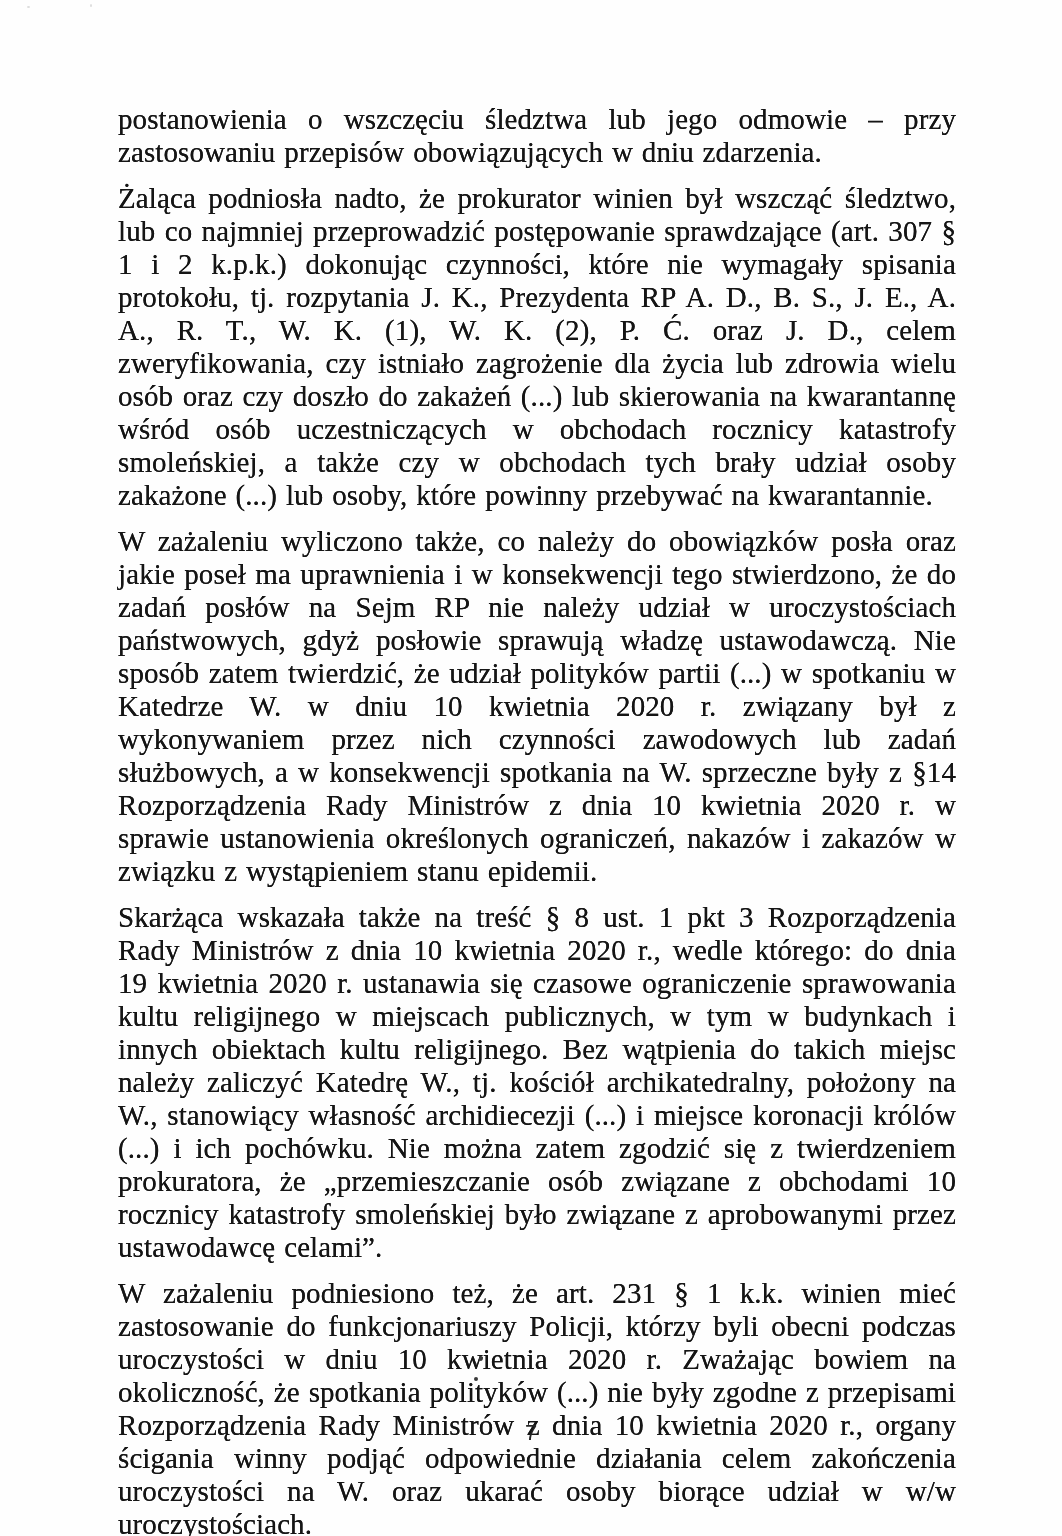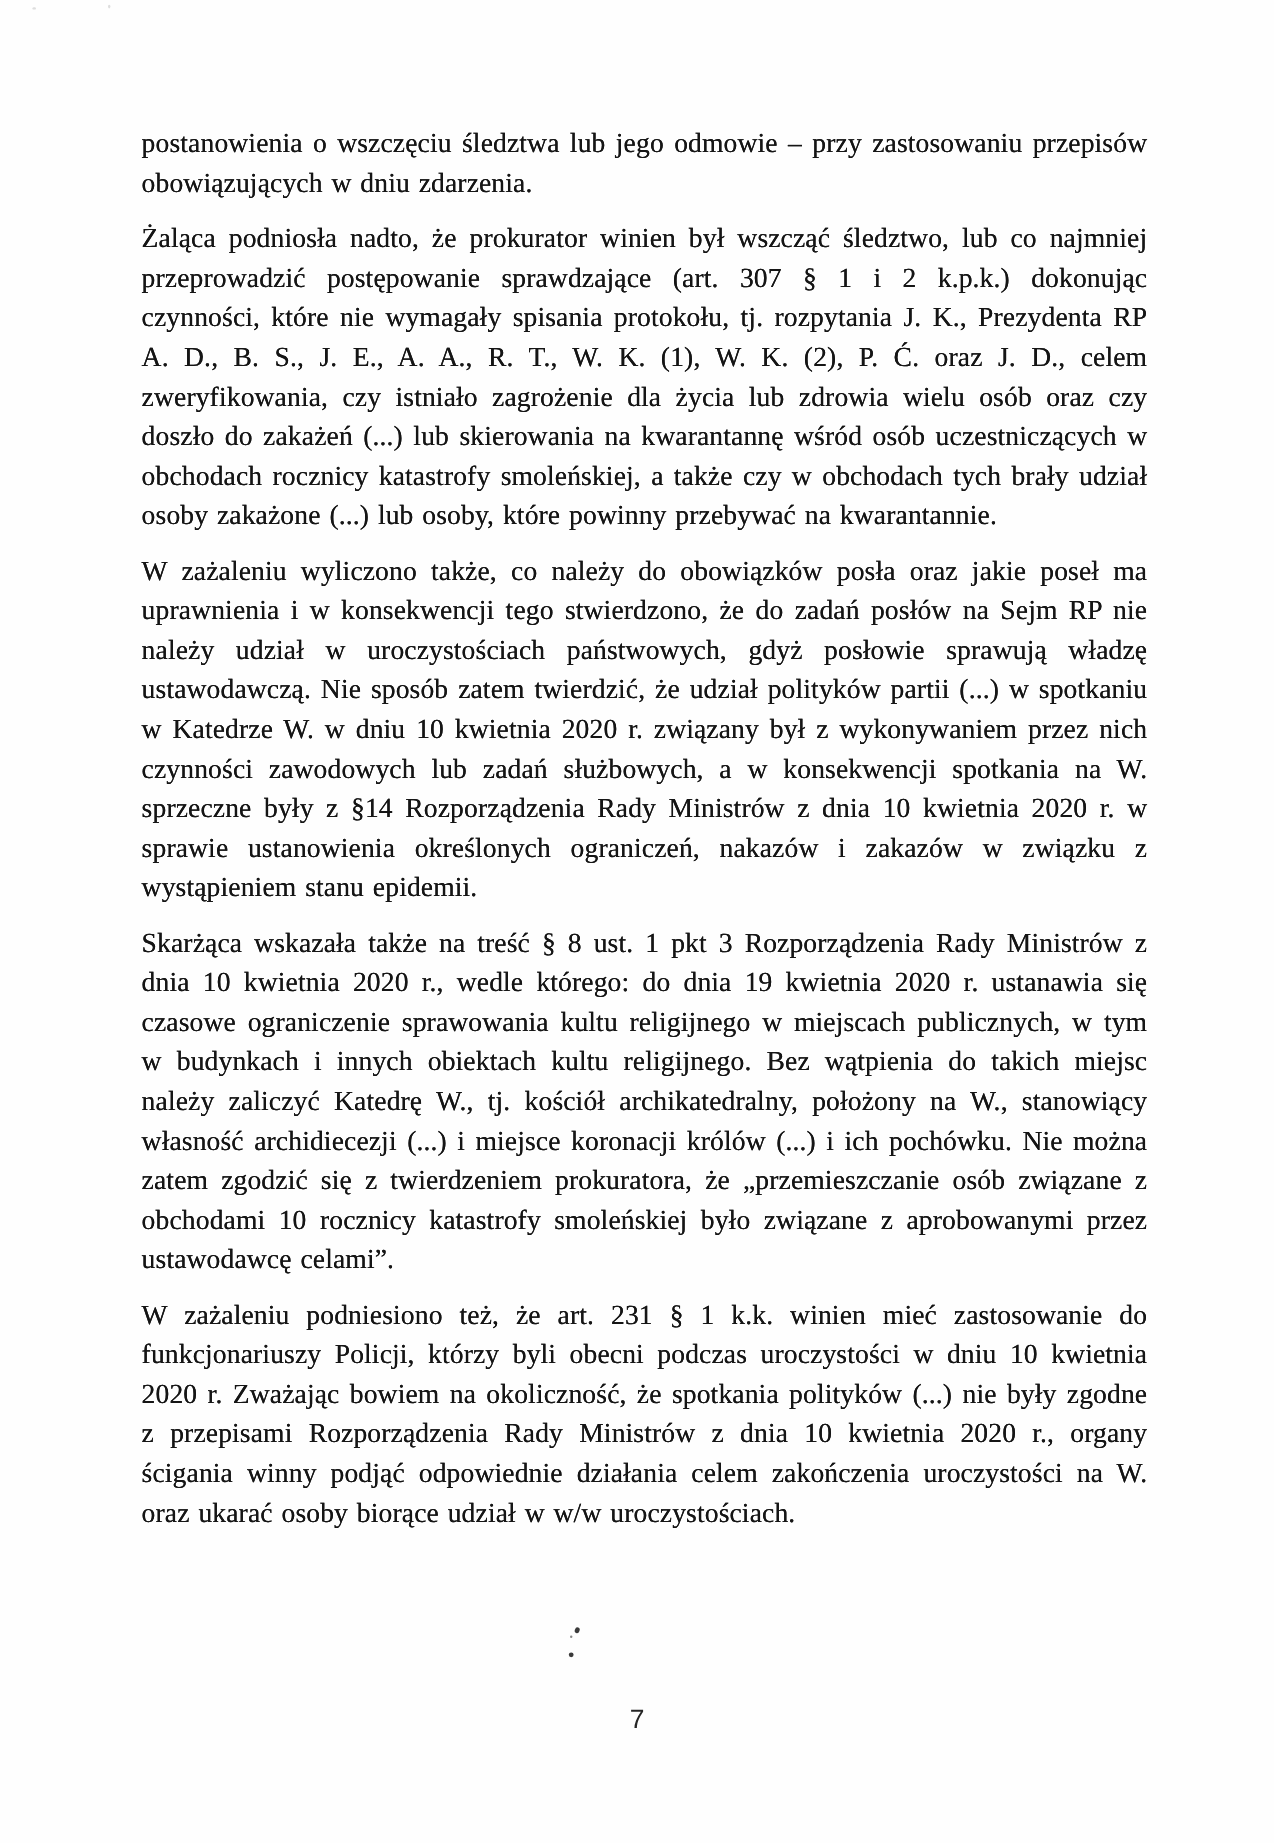--- a/index.html
+++ b/index.html
@@ -17,21 +17,21 @@
     color: #151515;
   }
   .content {
     position: absolute;
     top: 103px;
     left: 118px;
     width: 838px;
   }
   .content p {
     margin: 0 0 13px 0;
-    font-size: 23px;
+    font-size: 29px;
     line-height: 33px;
     text-align: justify;
     text-justify: inter-word;
     letter-spacing: 0.1px;
     word-spacing: 1.5px;
     
     text-shadow: 0 0 0.45px #1d1d1d;
     hyphens: none;
   }
   .page-number {

